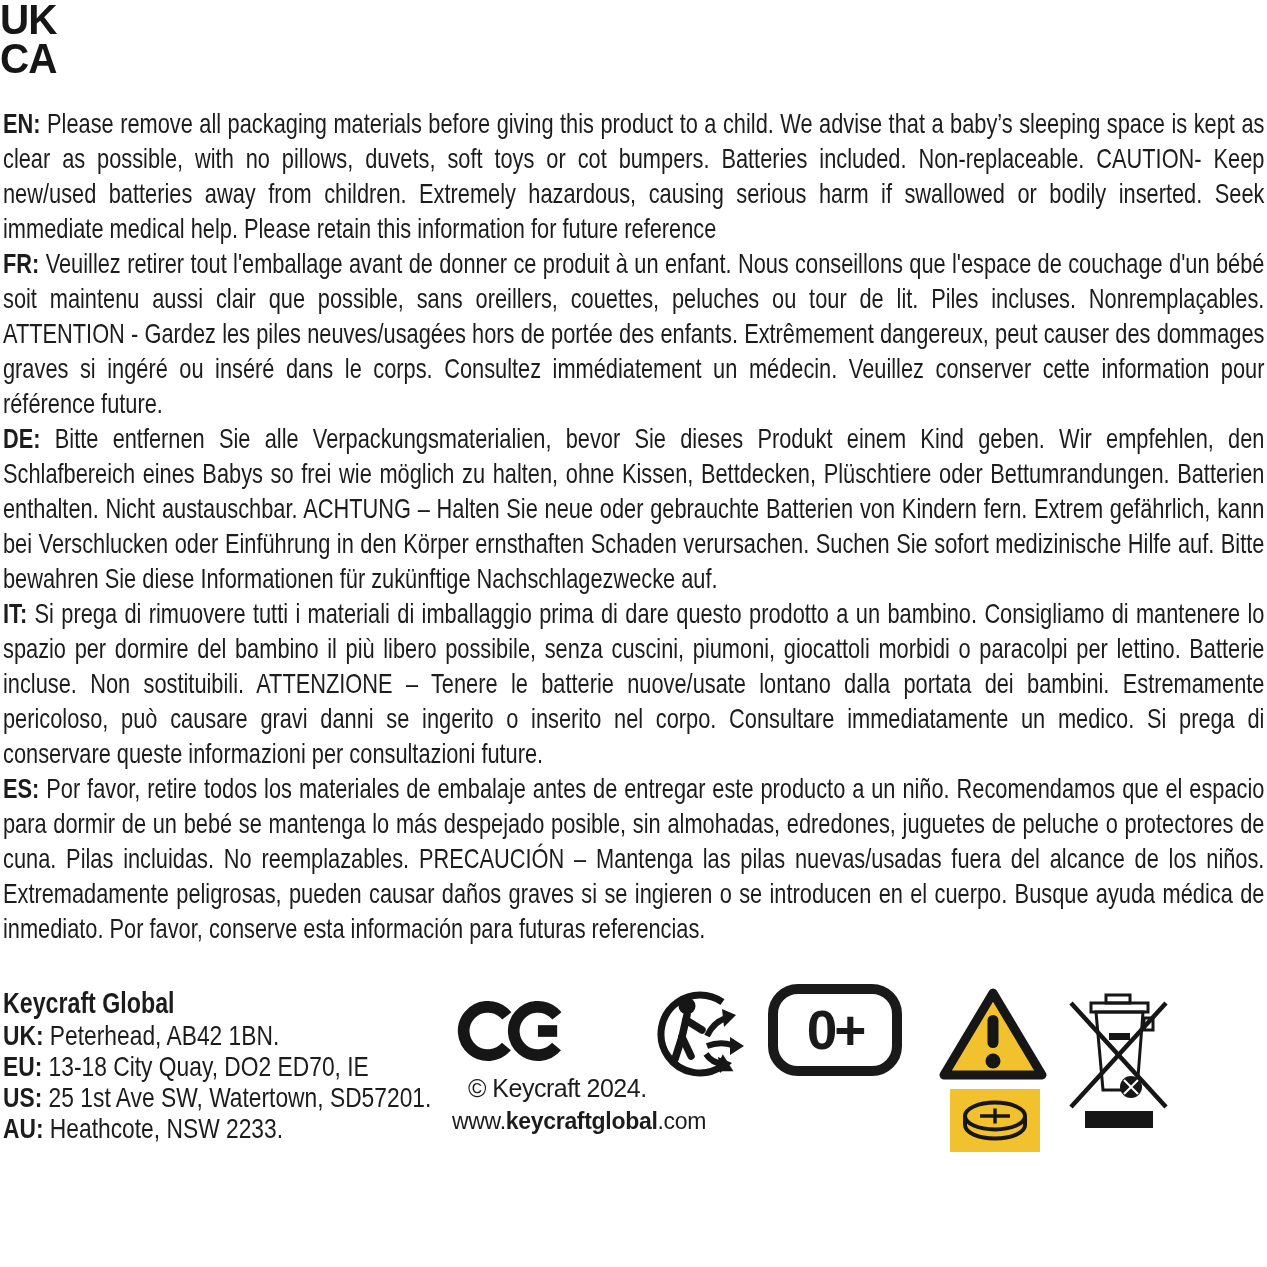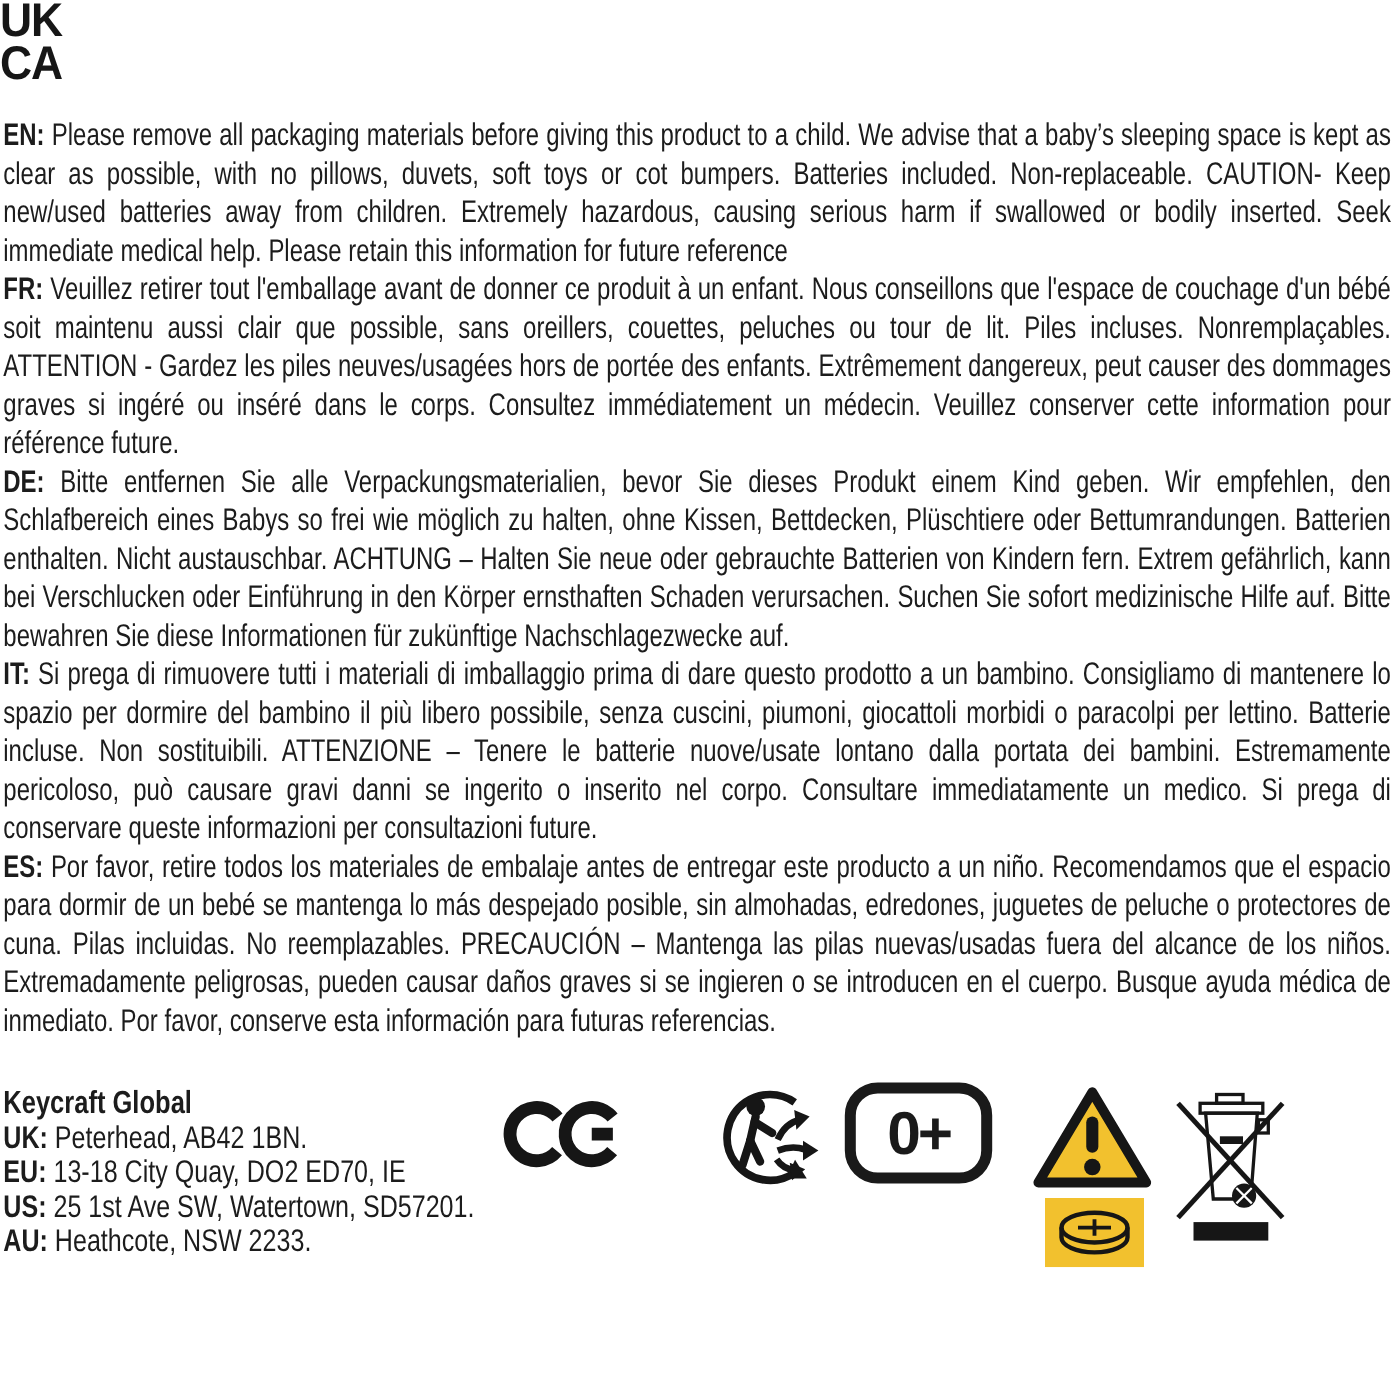--- a/index.html
+++ b/index.html
@@ -133,13 +133,15 @@
   <line x1="62" y1="92" x2="76" y2="106" stroke="#ffffff" stroke-width="2"></line>
   <line x1="76" y1="92" x2="62" y2="106" stroke="#ffffff" stroke-width="2"></line>
   <g stroke="#161616" stroke-width="4.5">
     <line x1="9" y1="15" x2="104" y2="119"></line>
     <line x1="104" y1="15" x2="9" y2="119"></line>
   </g>
   <rect x="23" y="123" width="68" height="17" fill="#161616"></rect>
 </svg>
 
 <div class="copyright-block">
+  <p class="copyright-line">© Keycraft 2024.</p>
+  <p class="website-line"><span>www.</span><b>keycraftglobal</b><span>.com</span></p>
 </div>
 
 </body></html>

